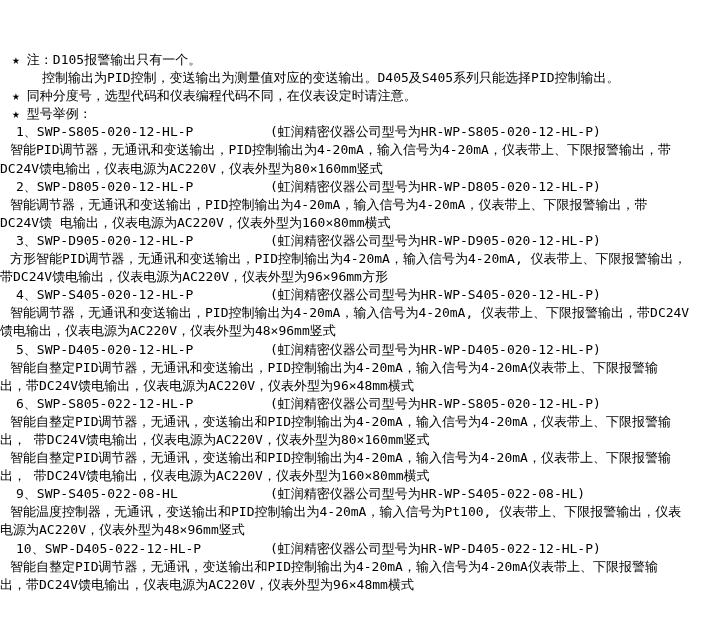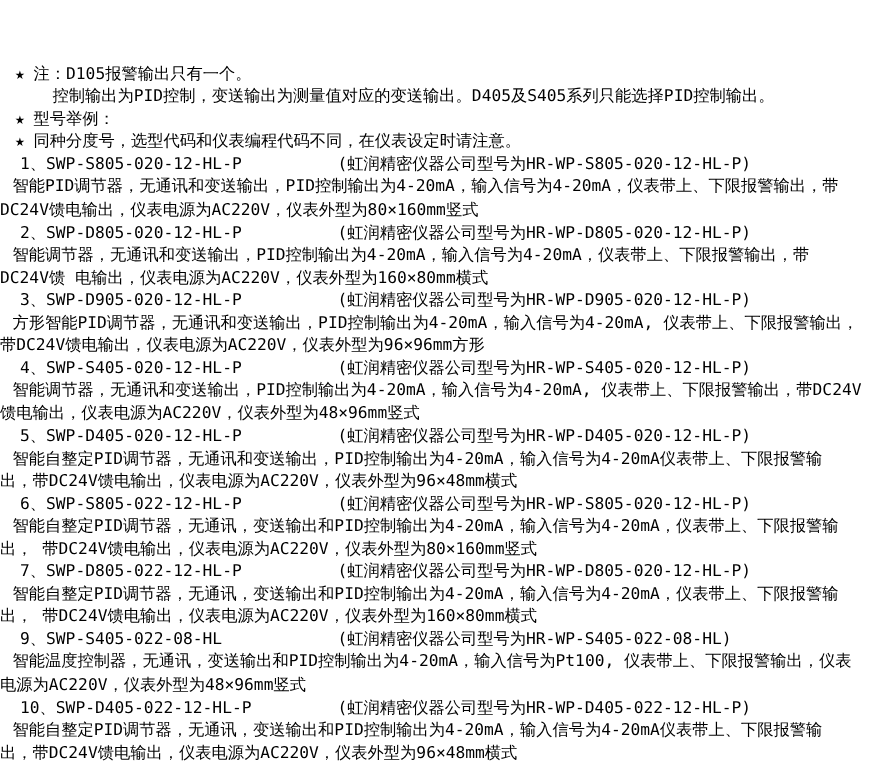--- a/index.html
+++ b/index.html
@@ -55,24 +55,24 @@
 
 <div class="page">
 
   <div class="line note-line">
     <span class="star">★</span><span>注：D105报警输出只有一个。</span>
   </div>
   <div class="line note-cont">
     <span>控制输出为PID控制，变送输出为测量值对应的变送输出。D405及S405系列只能选择PID控制输出。</span>
   </div>
   <div class="line note-line">
-    <span class="star">★</span><span>型号举例：</span>
+    <span class="star">★</span><span>同种分度号，选型代码和仪表编程代码不同，在仪表设定时请注意。</span>
   </div>
   <div class="line note-line">
-    <span class="star">★</span><span>同种分度号，选型代码和仪表编程代码不同，在仪表设定时请注意。</span>
+    <span class="star">★</span><span>型号举例：</span>
   </div>
 
   <div id="examples">
   <div class="example">
     <div class="line model-line">
       <span class="model">1、SWP-S805-020-12-HL-P</span><span class="company">(虹润精密仪器公司型号为HR-WP-S805-020-12-HL-P)</span>
     </div>
     <div class="line desc-first">智能PID调节器，无通讯和变送输出，PID控制输出为4-20mA，输入信号为4-20mA，仪表带上、下限报警输出，带</div>
     <div class="line desc-cont">DC24V馈电输出，仪表电源为AC220V，仪表外型为80×160mm竖式</div>
   </div>
@@ -111,23 +111,20 @@
 
   <div class="example">
     <div class="line model-line">
       <span class="model">6、SWP-S805-022-12-HL-P</span><span class="company">(虹润精密仪器公司型号为HR-WP-S805-020-12-HL-P)</span>
     </div>
     <div class="line desc-first">智能自整定PID调节器，无通讯，变送输出和PID控制输出为4-20mA，输入信号为4-20mA，仪表带上、下限报警输</div>
     <div class="line desc-cont">出， 带DC24V馈电输出，仪表电源为AC220V，仪表外型为80×160mm竖式</div>
   </div>
 
   <div class="example">
-    <div class="line model-line">
-      <span class="model">7、SWP-D805-022-12-HL-P</span><span class="company">(虹润精密仪器公司型号为HR-WP-D805-020-12-HL-P)</span>
-    </div>
     <div class="line desc-first">智能自整定PID调节器，无通讯，变送输出和PID控制输出为4-20mA，输入信号为4-20mA，仪表带上、下限报警输</div>
     <div class="line desc-cont">出， 带DC24V馈电输出，仪表电源为AC220V，仪表外型为160×80mm横式</div>
   </div>
 
 
   <div class="example">
     <div class="line model-line">
       <span class="model">9、SWP-S405-022-08-HL</span><span class="company">(虹润精密仪器公司型号为HR-WP-S405-022-08-HL)</span>
     </div>
     <div class="line desc-first">智能温度控制器，无通讯，变送输出和PID控制输出为4-20mA，输入信号为Pt100, 仪表带上、下限报警输出，仪表</div>

